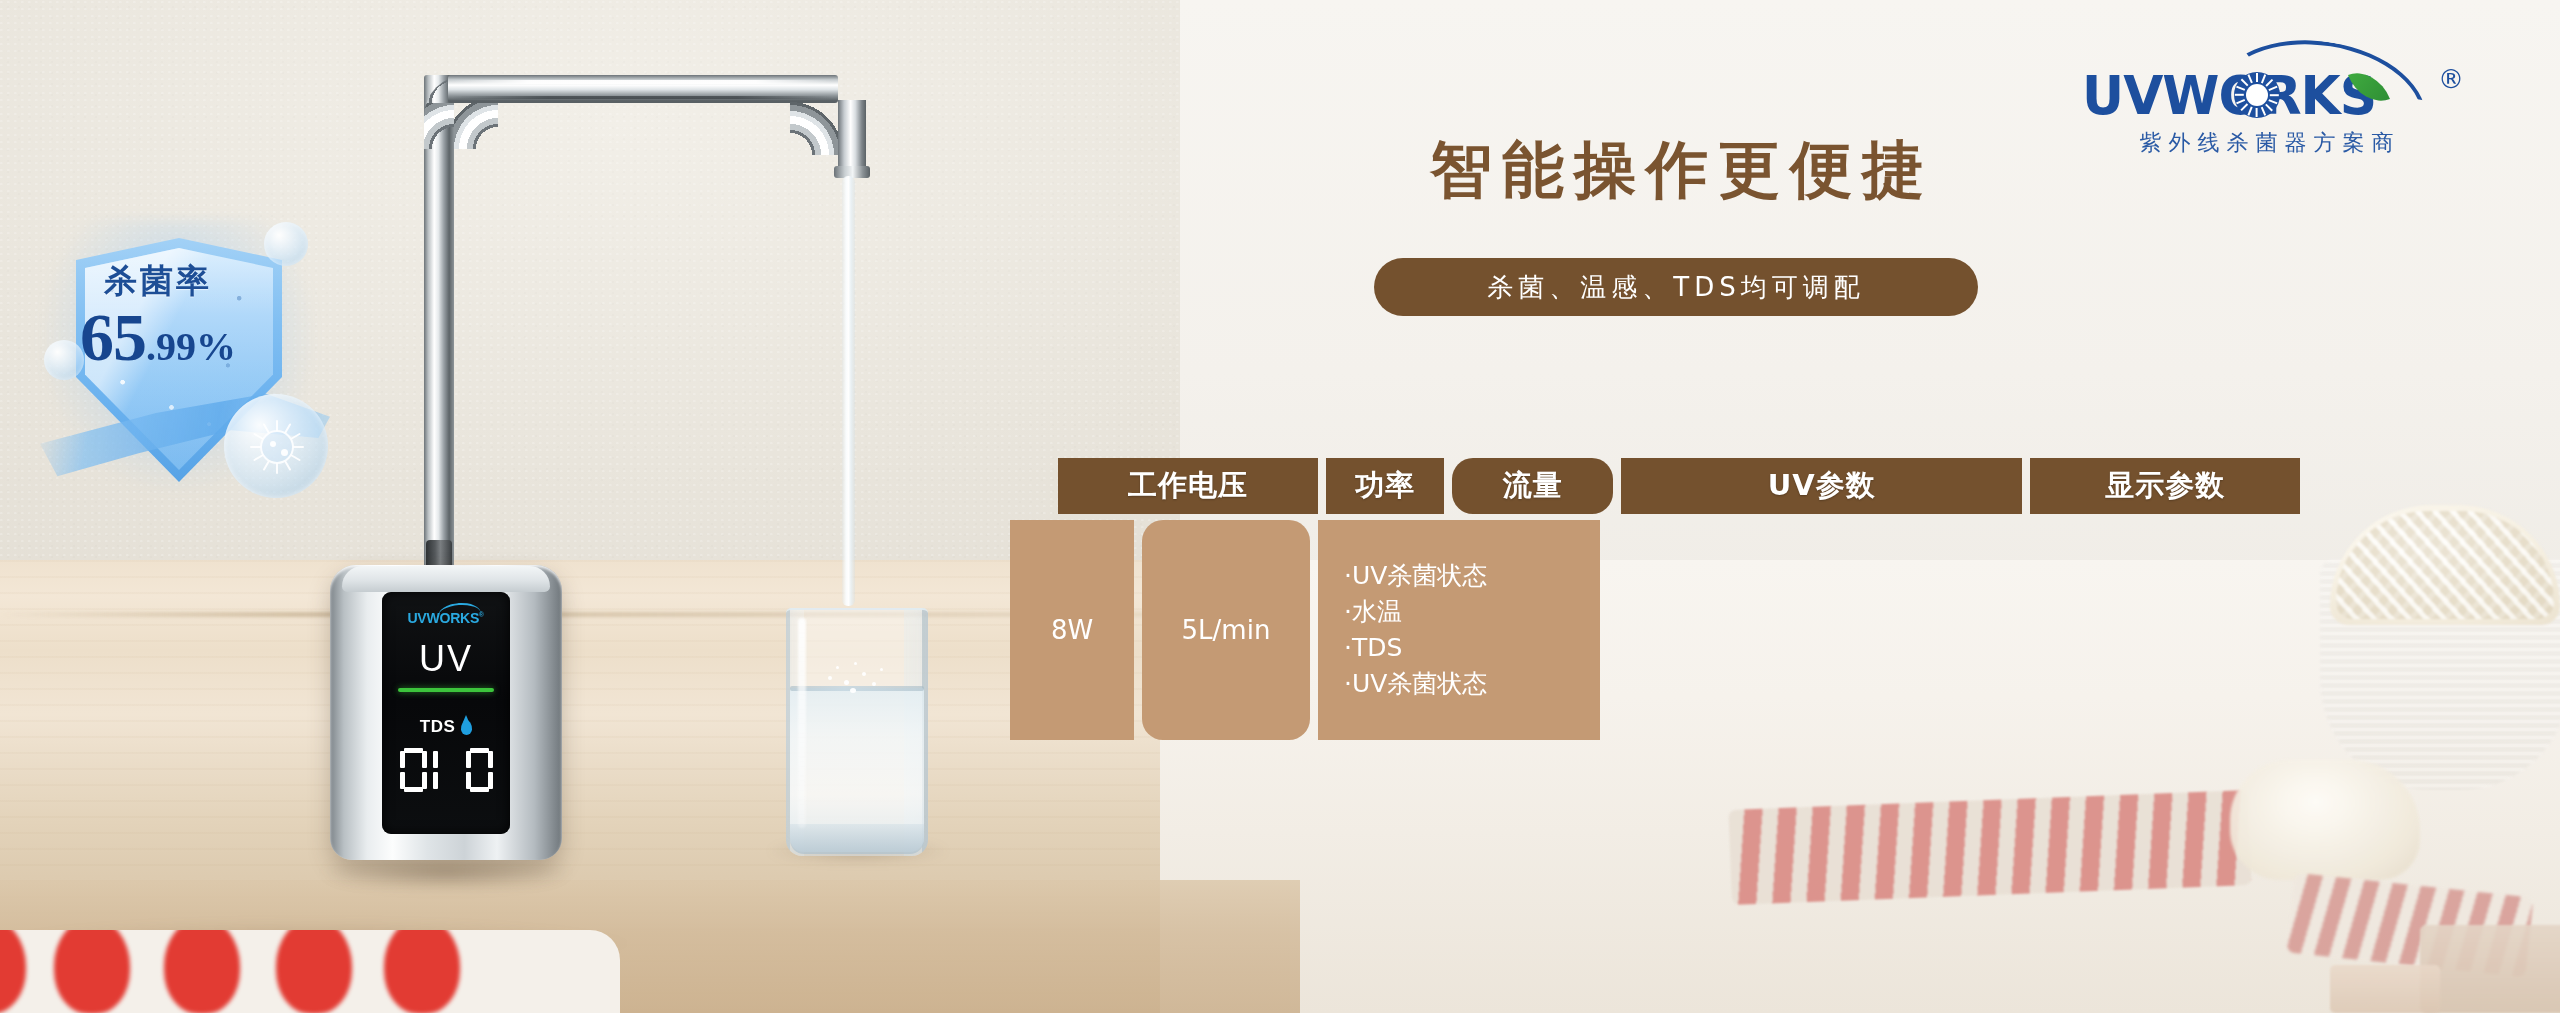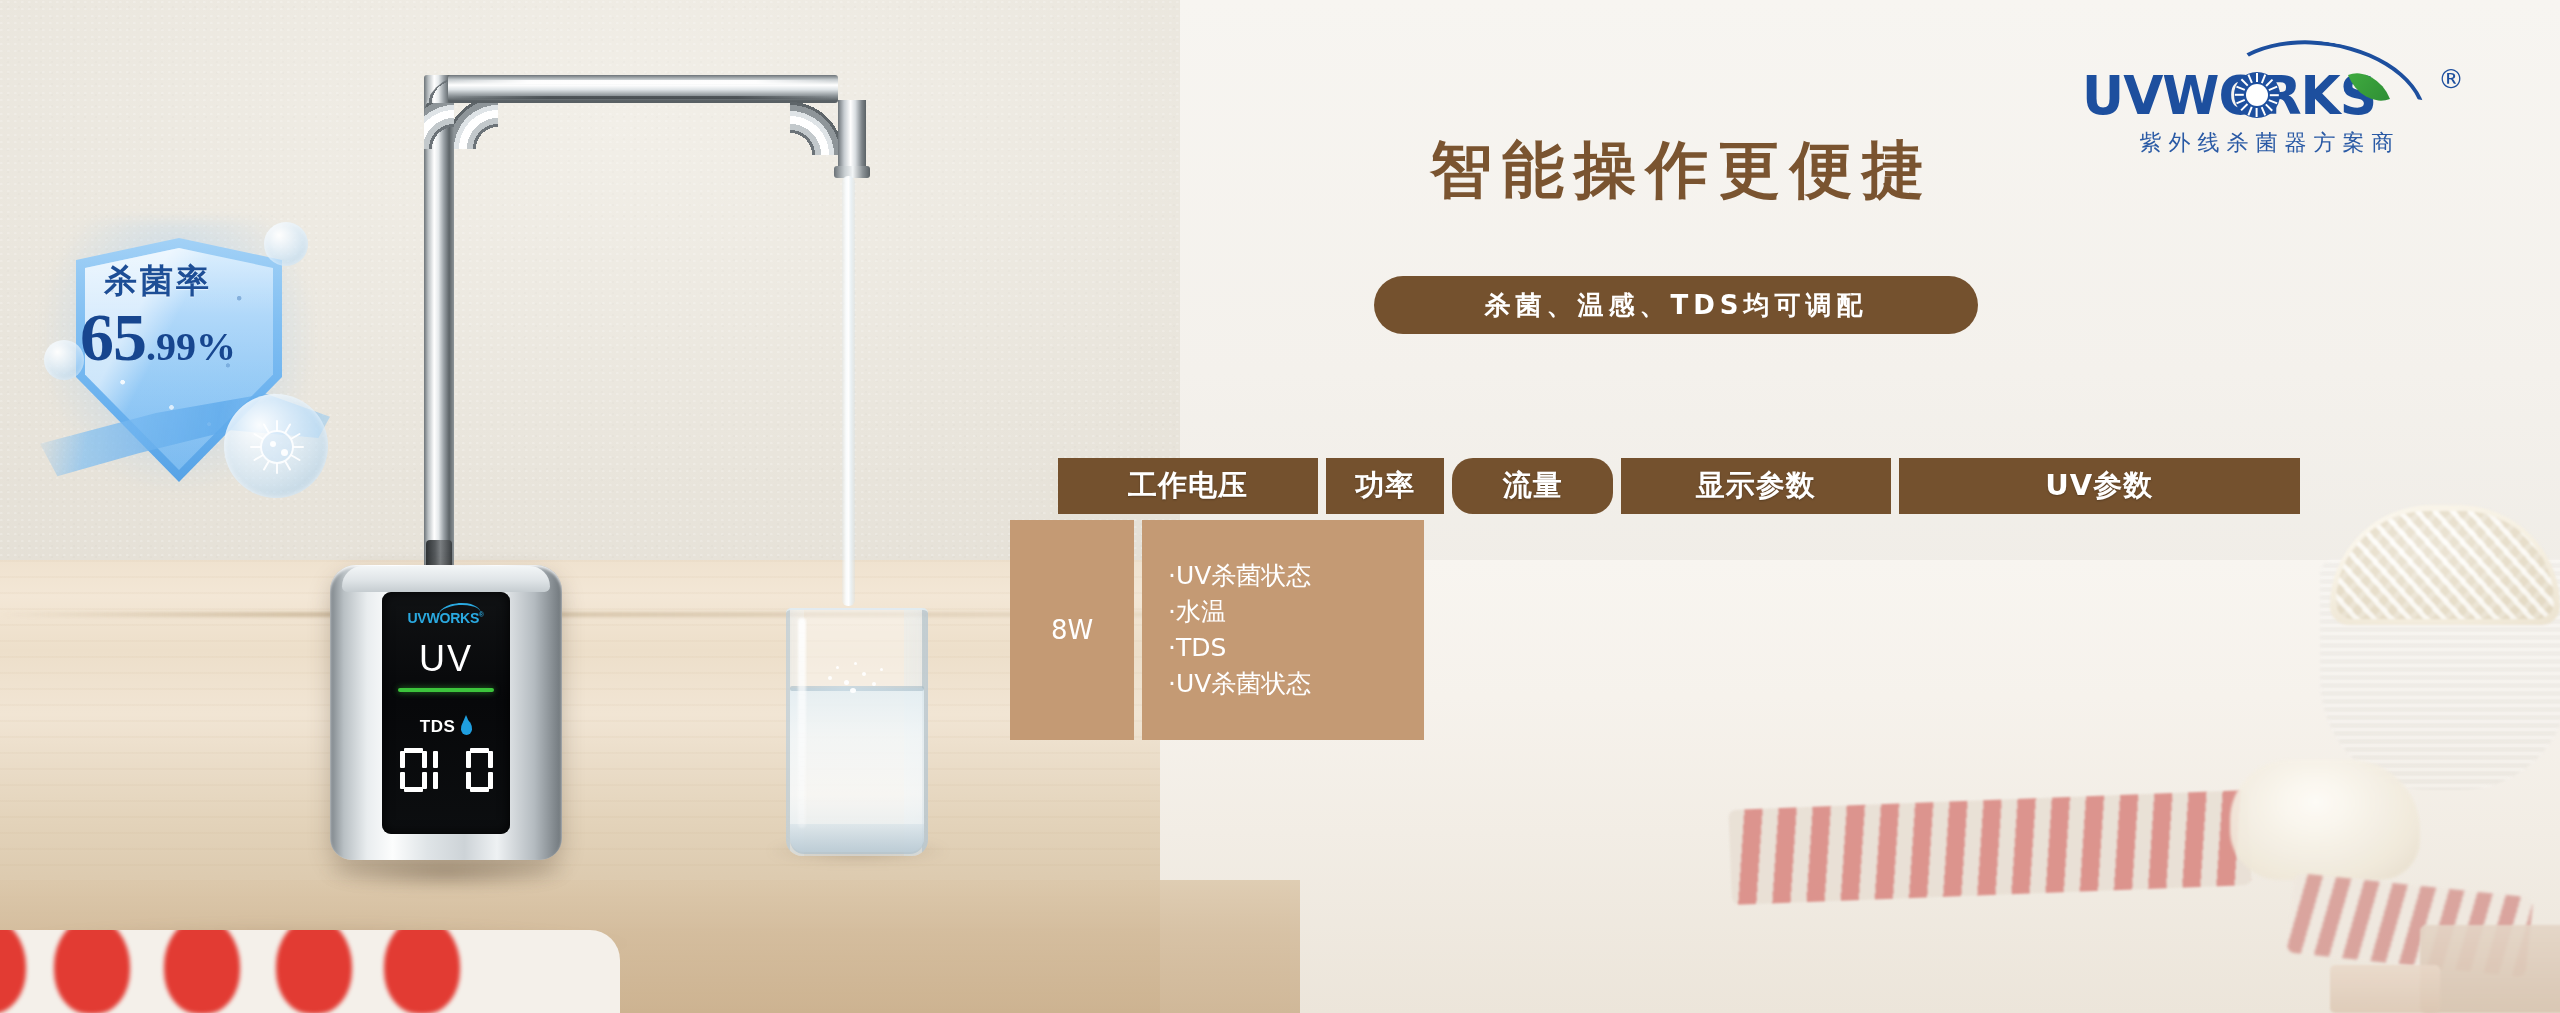--- a/index.html
+++ b/index.html
@@ -409,23 +409,23 @@
 
   
   .headline{
     position:absolute; left:1372px; top:136px; width:620px;
     text-align:center;
     font-family:"DejaVu Serif","Liberation Serif",serif;
     font-size:62px; font-weight:bold; color:#7a5430;
     letter-spacing:10px; line-height:1.1; white-space:nowrap;
   }
   .pill{
-    position:absolute; left:1374px; top:276px; width:604px; height:58px;
+    position:absolute; left:1374px; top:258px; width:604px; height:58px;
     background:#74512e; border-radius:29px;
-    display:flex; align-items:center; justify-content:center;font-weight:bold;
+    display:flex; align-items:center; justify-content:center;
   }
   .pill span{
     color:#ffffff; font-size:26px; letter-spacing:5px;
     font-family:"DejaVu Sans","Liberation Sans",sans-serif;
   }
 
   
   .logo{ position:absolute; left:2082px; top:36px; width:400px; height:132px; }
   .logo-wrap{ position:relative; height:86px; }
   .logo-arc{
@@ -662,26 +662,29 @@
       <div class="logo-reg">®</div>
     </div>
     <div class="logo-sub">紫外线杀菌器方案商</div>
   </div>
 
   <div class="spec">
     <div class="spec-row spec-head">
       <div class="hcell c0">工作电压</div>
       <div class="hcell c1">功率</div>
       <div class="hcell c2">流量</div>
+      <div class="hcell c4">UV参数</div>
       <div class="hcell c3">显示参数</div>
-      <div class="hcell c4">UV参数</div>
     </div>
     <div class="spec-row spec-body">
       <div class="bcell c1 center">
         <span class="ln">8W</span>
+      </div>
+      <div class="bcell c2 center">
+        <span class="ln">5L/min</span>
       </div>
       <div class="bcell c3">
         <span class="ln">·UV杀菌状态</span>
         <span class="ln">·水温</span>
         <span class="ln">·TDS</span>
         <span class="ln">·UV杀菌状态</span>
       </div>
     </div>
   </div>
 

